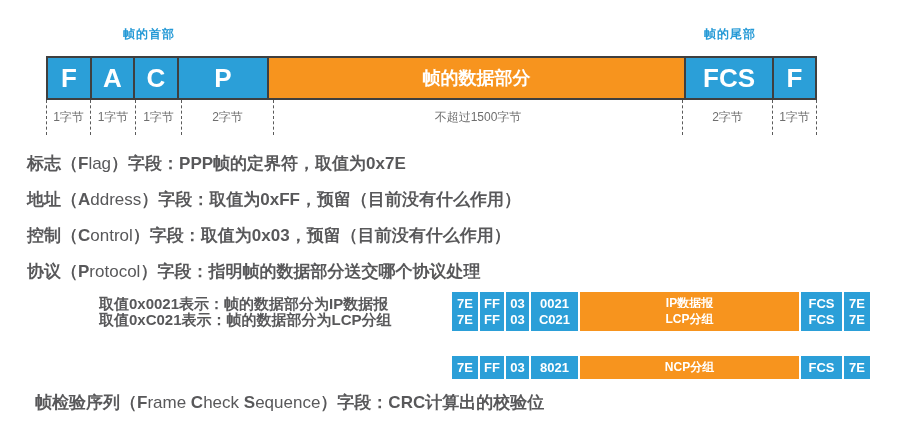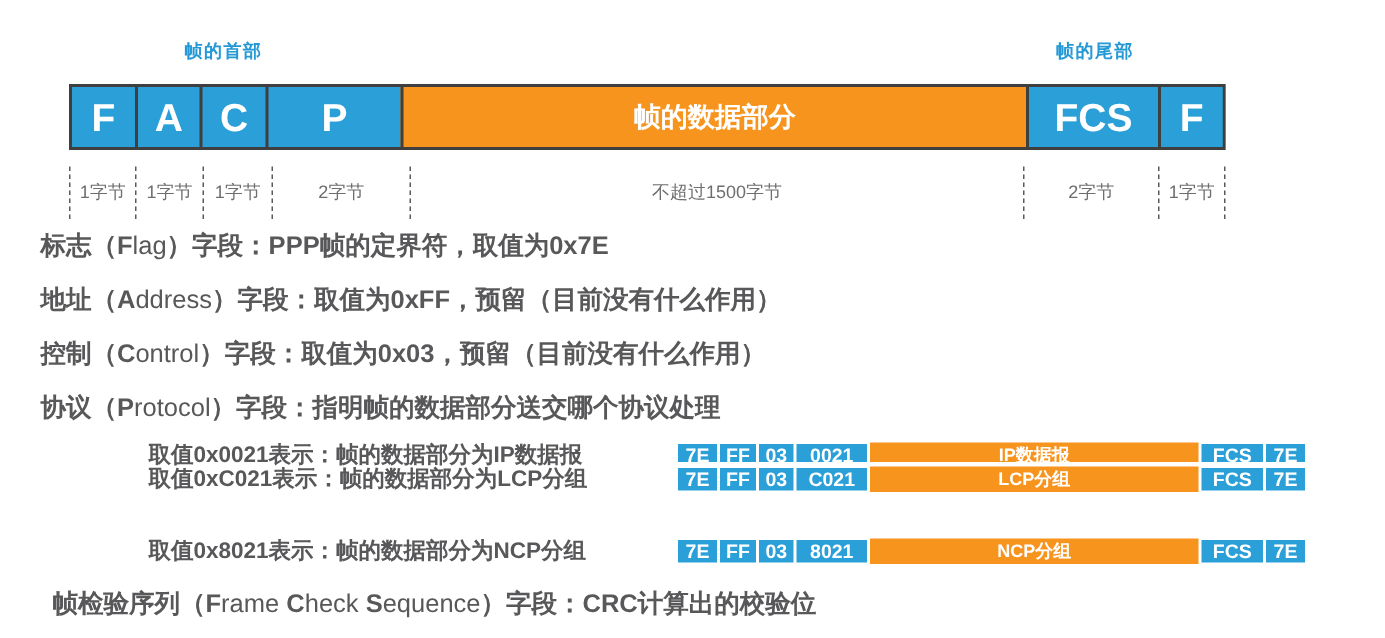--- a/index.html
+++ b/index.html
@@ -30,21 +30,21 @@
     border-left: 2px solid #3f3f3f; overflow: hidden; white-space: nowrap;
   }
   .fcell:first-child { border-left: none; }
   .fcell.letter { font-size: 26px; }
   .fcell.orange { background: #f7941e; font-size: 18px; }
   .w-f1 { width: 42px; } .w-a { width: 43px; } .w-c { width: 44px; }
   .w-p { width: 90px; } .w-data { flex: 1; } .w-fcs { width: 88px; } .w-f2 { width: 43px; }
 
   .byte-row {
     position: absolute; left: 46px; top: 100px;
-    width: 771px; height: 35px; display: flex; margin-top: 11px;
+    width: 771px; height: 35px; display: flex;
   }
   .bcell {
     display: flex; align-items: center; justify-content: center;
     font-size: 12px; color: #6e6e6e;
     border-left: 1px dashed #5a5a5a; white-space: nowrap;
   }
   .bcell:last-child { border-right: 1px dashed #5a5a5a; }
   .bw-f1 { width: 44px; } .bw-a { width: 45px; } .bw-c { width: 46px; }
   .bw-p { width: 92px; } .bw-data { flex: 1; } .bw-fcs { width: 90px; } .bw-f2 { width: 45px; }
 
@@ -60,21 +60,21 @@
   
   .example-row { position: absolute; left: 0; width: 923px; height: 23px; }
   .ex-top-0 { top: 292px; } .ex-top-1 { top: 308px; } .ex-top-2 { top: 356px; }
   .example-label {
     position: absolute; left: 99px; top: 0; line-height: 23px;
     font-size: 15px; font-weight: bold; color: #58585a; white-space: nowrap;
   }
   .mini-frame {
     position: absolute; left: 452px; top: 0;
     width: 418px; height: 23px;
-    display: flex; column-gap: 2px; background: #ffffff; align-items: center;
+    display: flex; column-gap: 2px; background: #ffffff;
   }
   .mcell {
     display: flex; align-items: center; justify-content: center;
     background: #2b9fd8; color: #ffffff; font-weight: bold; font-size: 13px;
     white-space: nowrap;
   }
   .mcell.orange { background: #f7941e; font-size: 12px; }
   .mw-7e1 { width: 26px; } .mw-ff { width: 24px; } .mw-03 { width: 23px; }
   .mw-prot { width: 47px; } .mw-data { flex: 1; } .mw-fcs { width: 41px; } .mw-7e2 { width: 26px; }
 
@@ -139,21 +139,20 @@
       <div class="mcell mw-ff">FF</div>
       <div class="mcell mw-03">03</div>
       <div class="mcell mw-prot">C021</div>
       <div class="mcell orange mw-data">LCP分组</div>
       <div class="mcell mw-fcs">FCS</div>
       <div class="mcell mw-7e2">7E</div>
     </div>
   </div>
 
   <div class="example-row ex-top-2">
-    <div class="example-label">取值0x8021表示：帧的数据部分为NCP分组</div>
     <div class="mini-frame">
       <div class="mcell mw-7e1">7E</div>
       <div class="mcell mw-ff">FF</div>
       <div class="mcell mw-03">03</div>
       <div class="mcell mw-prot">8021</div>
       <div class="mcell orange mw-data">NCP分组</div>
       <div class="mcell mw-fcs">FCS</div>
       <div class="mcell mw-7e2">7E</div>
     </div>
   </div>

